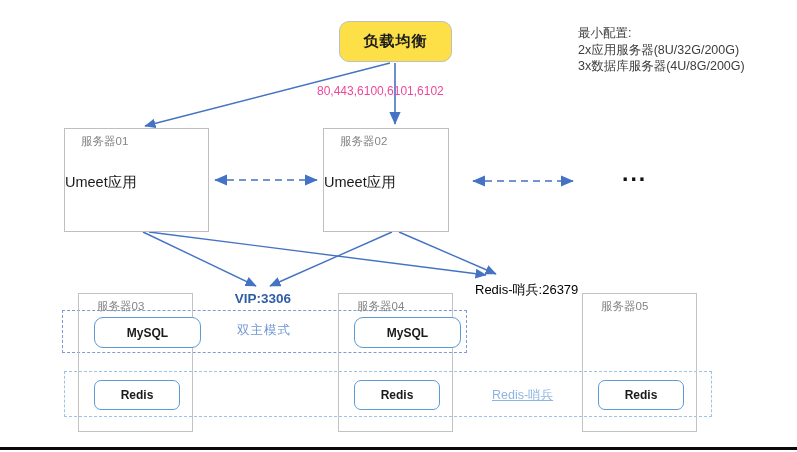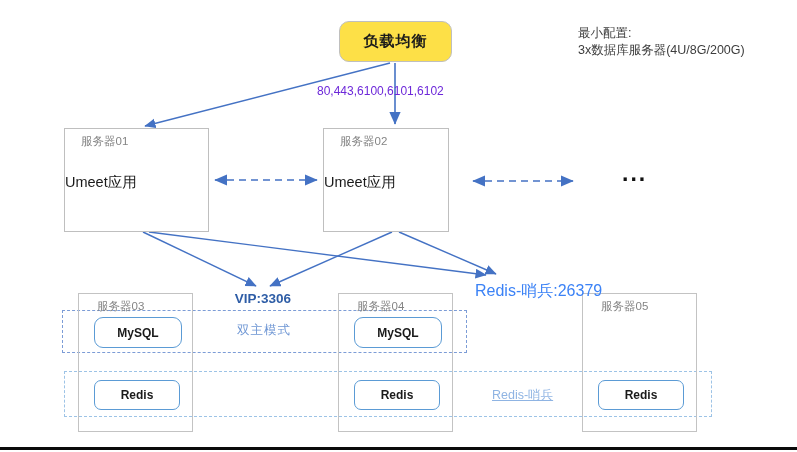--- a/index.html
+++ b/index.html
@@ -28,42 +28,42 @@
   .app-label{
     position:absolute;left:0;right:0;top:44px;
     font-size:14.5px;color:#1a1a1a;
   }
   #server01{left:64px;top:128px;width:145px;height:104px;}
   #server02{left:323px;top:128px;width:126px;height:104px;}
 
   .ellipsis{left:622px;top:160px;z-index:2;font-size:23px;font-weight:bold;color:#111;letter-spacing:2px;}
 
   
-  .ports-label{left:317px;top:84px;z-index:2;color:#6d28d9;font-size:12px;}
+  .ports-label{left:317px;top:84px;z-index:2;color:#ec4899;font-size:12px;}
   .vip-label{left:218px;top:291px;width:90px;text-align:center;z-index:3;color:#2e5da6;font-size:13.5px;font-weight:bold;}
-  .rs-port-label{left:475px;top:281px;z-index:3;color:#3b82f6;font-size:16px;}
+  .rs-port-label{left:475px;top:281px;z-index:3;color:#000000;font-size:13px;}
   .dual-master-label{left:237px;top:322px;z-index:3;color:#6e96d4;font-size:12.5px;letter-spacing:1px;}
   .rs-label{left:492px;top:387px;z-index:3;color:#8fb4e3;font-size:12.5px;text-decoration:underline;}
 
   
   .group-mysql{left:62px;top:310px;width:405px;height:43px;border:1.5px dashed #7c9cd6;z-index:2;}
   .group-redis{left:64px;top:371px;width:648px;height:46px;border:1.5px dashed #9dc3e6;z-index:2;}
 
   
   .db-box{border:1px solid #c3c3c3;background:transparent;z-index:2;}
   #server03{left:78px;top:293px;width:115px;height:139px;}
   #server04{left:338px;top:293px;width:115px;height:139px;}
   #server05{left:582px;top:293px;width:115px;height:139px;}
   .db-label{position:absolute;left:18px;top:5px;color:#848484;font-size:11.5px;}
   .component{
     position:absolute;border:1.4px solid #5b9bd5;border-radius:9px;background:#fff;z-index:4;
     display:flex;align-items:center;justify-content:center;
     font-size:12px;font-weight:bold;color:#1a1a1a;
   }
-  .comp-mysql{left:15px;top:23px;width:88px;height:31px;}
+  .comp-mysql{left:15px;top:23px;width:107px;height:31px;}
   .comp-redis{left:15px;top:86px;width:86px;height:30px;border-radius:7px;}
 
   .bottom-rule{left:0;top:447px;width:797px;height:2.5px;background:#0a0a0a;z-index:5;}
 </style>
 </head>
 <body>
 
 <div id="canvas">
 
   <svg class="wires">
@@ -85,20 +85,21 @@
     <line x1="143" y1="232" x2="256" y2="286" stroke="#4472c4" stroke-width="1.4" marker-end="url(#ah-end)"></line>
     <line x1="149" y1="232" x2="486" y2="275" stroke="#4472c4" stroke-width="1.4" marker-end="url(#ah-end)"></line>
     <line x1="392" y1="232" x2="270" y2="286" stroke="#4472c4" stroke-width="1.4" marker-end="url(#ah-end)"></line>
     <line x1="399" y1="232" x2="496" y2="274" stroke="#4472c4" stroke-width="1.4" marker-end="url(#ah-end)"></line>
   </svg>
 
   <div class="abs lb-box">负载均衡</div>
 
   <div class="abs config-note">
     <div>最小配置:</div>
+    <div>2x应用服务器(8U/32G/200G)</div>
     <div>3x数据库服务器(4U/8G/200G)</div>
   </div>
 
   <div class="abs ports-label">80,443,6100,6101,6102</div>
 
   <div id="server01" class="abs server-box">
     <div class="server-label">服务器01</div>
     <div class="app-label">Umeet应用</div>
   </div>
 

